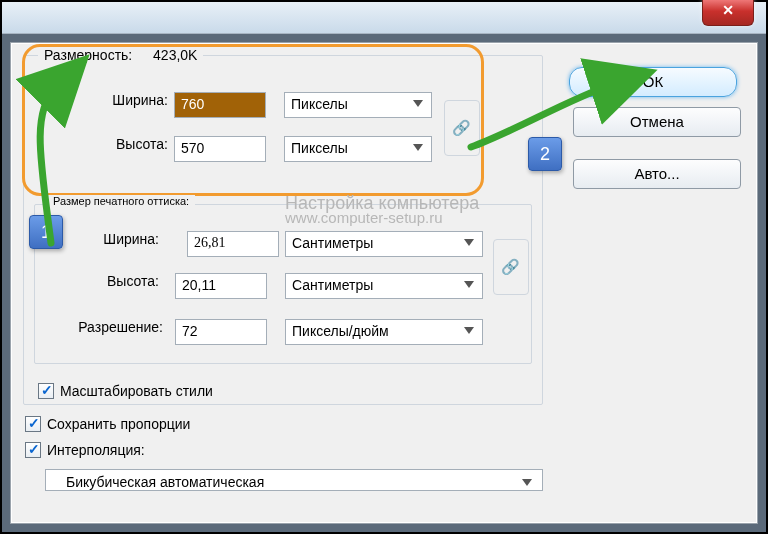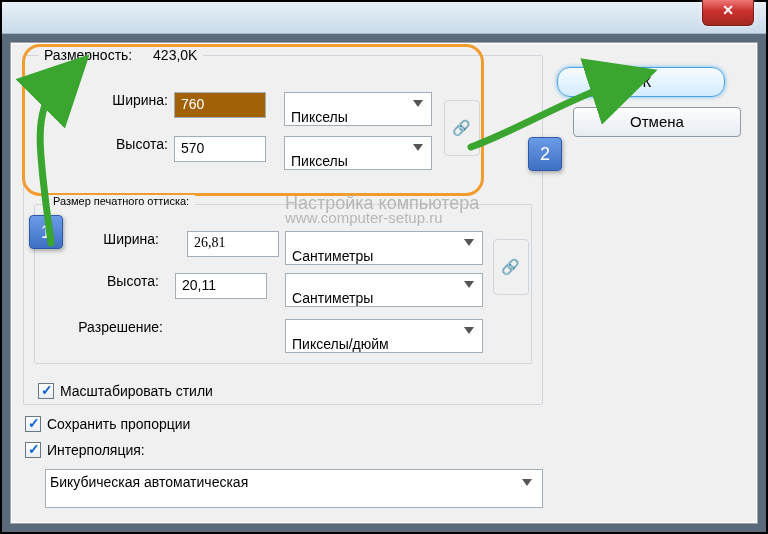--- a/index.html
+++ b/index.html
@@ -9,34 +9,34 @@
   .titlebar .title { position:absolute; left:10px; top:6px; font-size:16px; color:#222;}
   .close-btn { position:absolute; right:12px; top:-2px; width:52px; height:26px; background:linear-gradient(#e77,#c9302c 45%,#a52822); border:1px solid #7a1f1a; border-top:none; border-radius:0 0 6px 6px; color:#fff; text-align:center; line-height:20px; font-size:15px; box-shadow:0 0 4px rgba(255,255,255,.6); font-weight:bold;}
   .body { position:absolute; left:8px; top:40px; right:8px; bottom:8px; background:#f0f0f0; border:1px solid #9aa3ac; box-shadow:inset 0 0 0 1px #fff; }
   .fieldset1 { position:absolute; left:12px; top:12px; width:520px; height:350px; border:1px solid #cfd6de; background:#f0f0f0; border-radius:2px;}
   .fieldset1 .legend1 { position:absolute; left:14px; top:-10px; background:#f0f0f0; padding:0 6px; font-size:15px;}
   .highlight-box { position:absolute; left:-2px; top:-12px; width:462px; height:152px; border:3px solid #f29b2f; border-radius:18px; pointer-events:none;}
   .row { position:absolute; left:0; width:100%; height:28px; }
   .row .lbl { position:absolute; text-align:right; }
   .txt { position:absolute; height:26px; border:1px solid #a4aeb8; background:#fff; padding:3px 6px; }
   .txt.sel { background:#a16207; color:#fff; }
-  .select { position:absolute; height:26px; border:1px solid #a4aeb8; background:#fff; padding:16px 6px; }
+  .select { position:absolute; height:26px; border:1px solid #a4aeb8; background:#fff; padding:3px 6px; }
   .select .caret { position:absolute; right:8px; top:7px; border-left:5px solid transparent; border-right:5px solid transparent; border-top:7px solid #555;}
   .linkicon { position:absolute; width:36px; border:1px solid #cfd6de; border-radius:4px; background:#f0f0f0; text-align:center; display:flex; align-items:center; justify-content:center;}
   .linkicon span { font-size:15px;}
   .nested { position:absolute; left:10px; top:148px; width:498px; height:160px; border:1px solid #cfd6de; border-radius:2px;}
   .nested .legend2 { position:absolute; left:12px; top:-10px; background:#f0f0f0; padding:0 6px; font-size:11px;}
   .watermark { position:absolute; left:250px; top:-12px; color:#b7b7b7; font-size:18px; white-space:nowrap;}
   .watermark2 { position:absolute; left:250px; top:4px; color:#b7b7b7; font-size:15px; font-weight:500;}
   .checkrow { position:absolute; left:14px; height:22px; display:flex; align-items:center; gap:6px; }
   .chk { width:16px; height:16px; border:1px solid #6a7784; background:linear-gradient(#fff,#e9eef3); position:relative; }
   .chk .mark { position:absolute; left:2px; top:-2px; color:#0b66d0; font-size:14px; font-weight:bold;}
   .btn { position:absolute; width:168px; height:30px; background:linear-gradient(#fdfdfe,#e7ecf1); border:1px solid #8f9aa5; border-radius:4px; text-align:center; line-height:28px; font-size:15px;}
   .btn.ok { background:linear-gradient(#f6fbff,#d3ecff); border-color:#4aa3df; box-shadow:0 0 4px #6bb8ef;}
-  .long-select { position:absolute; left:34px; height:39px; width:498px; border:1px solid #a4aeb8; background:#fff; padding:4px 4px;}
+  .long-select { position:absolute; left:34px; height:22px; width:498px; border:1px solid #a4aeb8; background:#fff; padding:4px 20px;}
   .long-select .caret { position:absolute; right:10px; top:9px; border-left:5px solid transparent; border-right:5px solid transparent; border-top:7px solid #555;}
   .callout { position:absolute; width:34px; height:34px; background:linear-gradient(#6b9ce8,#3f6fc2); border:1px solid #2c5aa8; border-radius:4px; color:#fff; font-size:18px; font-weight:500; display:flex; align-items:center; justify-content:center; box-shadow:1px 2px 4px rgba(0,0,0,.3);}
   svg.arrows { position:absolute; left:0; top:0; pointer-events:none; width:100%; height:100%; }
 </style>
 </head>
 <body>
 
 <div class="outer">
   <div class="titlebar">
     <div class="close-btn"><span>✕</span></div>
@@ -96,20 +96,21 @@
             <span class="caret"></span>
           </div>
         </div>
 
         <div class="linkicon" style="left:458px; top:34px; height:56px;">
             <span>🔗</span>
           </div>
 
         <div class="row" style="top:114px;">
           <span class="lbl" style="left:8px; width:120px;">Разрешение:</span>
+          <div class="txt" style="left:140px; width:92px;">72</div>
           <div class="select" style="left:250px; width:198px;">
             <span>Пикселы/дюйм</span>
             <span class="caret"></span>
           </div>
         </div>
       </div>
 
       <div class="checkrow" style="top:324px;">
         <div class="chk">
             <span class="mark">✓</span>
@@ -129,22 +130,23 @@
           <span class="mark">✓</span>
         </div>
       <span>Интерполяция:</span>
     </div>
 
     <div class="long-select" style="top:426px;">
       <span>Бикубическая автоматическая</span>
       <span class="caret"></span>
     </div>
 
-    <div class="btn ok" style="right:32px; top:24px;border-radius:13px;">ОК</div>
+    <div class="btn ok" style="right:20px; top:24px;border-radius:13px;">ОК</div>
     <div class="btn" style="right:16px; top:64px;">Отмена</div>
+    <div class="btn" style="right:16px; top:116px;">Авто...</div>
 
     <div class="callout" style="left:18px; top:172px;">1</div>
     <div class="callout" style="left:517px; top:94px;">2</div>
 
     <svg class="arrows">
       <defs>
         <marker id="ah" markerWidth="12" markerHeight="12" refX="3" refY="5" orient="auto">
           <path d="M0,0 L10,5 L0,10 Z" fill="#3aa52f"></path>
         </marker>
       </defs>

